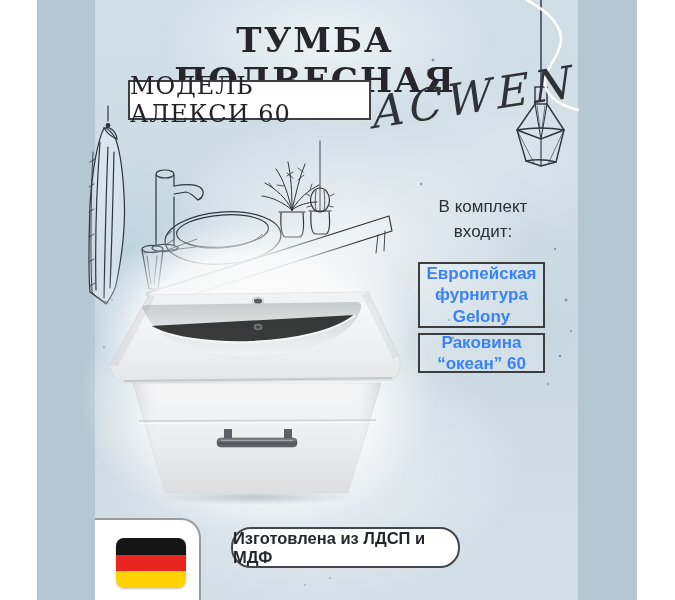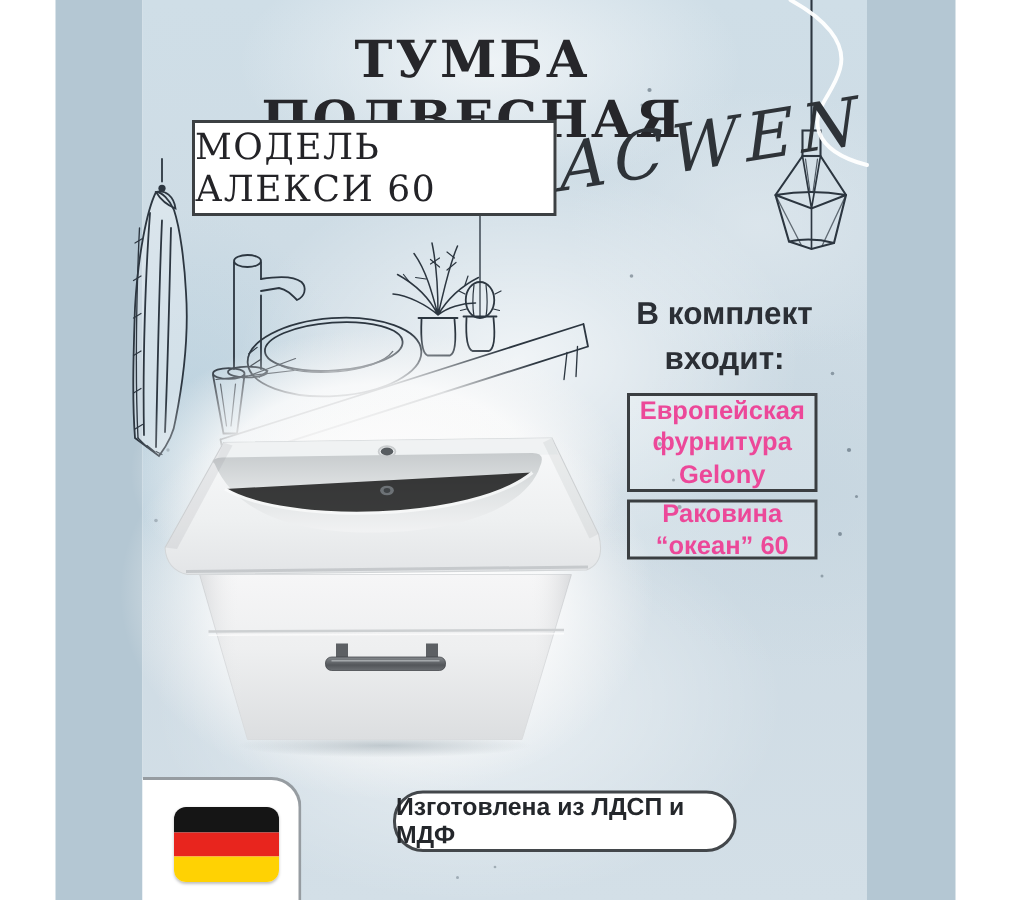--- a/index.html
+++ b/index.html
@@ -15,44 +15,44 @@
       radial-gradient(ellipse 300px 190px at 45% 78%, rgba(255,255,255,.60), rgba(255,255,255,0) 70%),
       radial-gradient(ellipse 170px 210px at 6% 48%, rgba(173,203,219,.55), rgba(173,203,219,0) 70%),
       radial-gradient(ellipse 200px 160px at 92% 55%, rgba(196,213,223,.65), rgba(196,213,223,0) 72%),
       radial-gradient(ellipse 180px 130px at 85% 25%, rgba(222,231,237,.8), rgba(222,231,237,0) 70%),
       linear-gradient(180deg,#cfdee7 0%,#cddae3 55%,#d3dfe7 100%);}
   svg.layer{position:absolute;left:0;top:0;}
   .preline{white-space:pre-line;}
   .title{position:absolute;left:95px;top:20px;width:440px;text-align:center;
     font-family:"DejaVu Serif",serif;font-weight:700;font-size:34px;color:#26262a;
     letter-spacing:2px;word-spacing:14px;}
-  .model-badge{position:absolute;left:128px;top:80px;width:243px;height:64px;
+  .model-badge{position:absolute;left:128px;top:80px;width:243px;height:40px;
     background:#ffffff;border:2px solid #3c4043;box-sizing:border-box;
     display:flex;align-items:center;justify-content:center;
     font-family:"DejaVu Serif",serif;font-size:24px;color:#232327;letter-spacing:1px;}
   .brand{position:absolute;left:372px;top:74px;width:170px;text-align:center;
     font-family:"DejaVu Serif",serif;font-style:italic;font-size:44px;color:#2e3338;
     letter-spacing:5px;transform:rotate(-9deg) skewX(-6deg);}
   .kit-heading{position:absolute;left:410px;top:195px;width:146px;text-align:center;
-    font-size:21px;font-weight:bold;color:#2b2f35;line-height:1.45;}
+    font-size:17px;font-weight:normal;color:#2b2f35;line-height:1.45;}
   .kit-box{position:absolute;left:418px;width:127px;box-sizing:border-box;
     border:2px solid #3a3e41;background:rgba(252,253,254,.22);
     display:flex;align-items:center;justify-content:center;text-align:center;
-    font-size:17px;font-weight:bold;color:#ec4899;line-height:1.26;}
+    font-size:17px;font-weight:bold;color:#3b82f6;line-height:1.26;}
   .kit-box.b1{top:262px;height:66px;}
   .kit-box.b2{top:333px;height:40px;}
   .kit-box.b3{top:392px;height:68px;}
   .flag-box{position:absolute;left:95px;top:518px;width:106px;height:82px;
     background:#ffffff;border:2px solid #969ca1;border-left:none;border-bottom:none;
     border-top-right-radius:20px;box-sizing:border-box;}
   .flag{position:absolute;left:21px;top:18px;width:70px;height:50px;border-radius:8px;
     overflow:hidden;box-shadow:0 1px 2px rgba(0,0,0,.25);}
   .flag div{height:33.34%;}
   .fb{background:#151515;}.fr{background:#e8251e;}.fg{background:#ffd203;}
-  .pill{position:absolute;left:262px;top:527px;width:229px;height:41px;box-sizing:border-box;
+  .pill{position:absolute;left:231px;top:527px;width:229px;height:41px;box-sizing:border-box;
     background:#ffffff;border:2px solid #43474b;border-radius:20px;
     display:flex;align-items:center;justify-content:center;
     font-size:16.5px;font-weight:bold;color:#24272b;}
 </style>
 </head>
 <body>
 
 <div class="page">
 
   <div class="strip left"></div>

